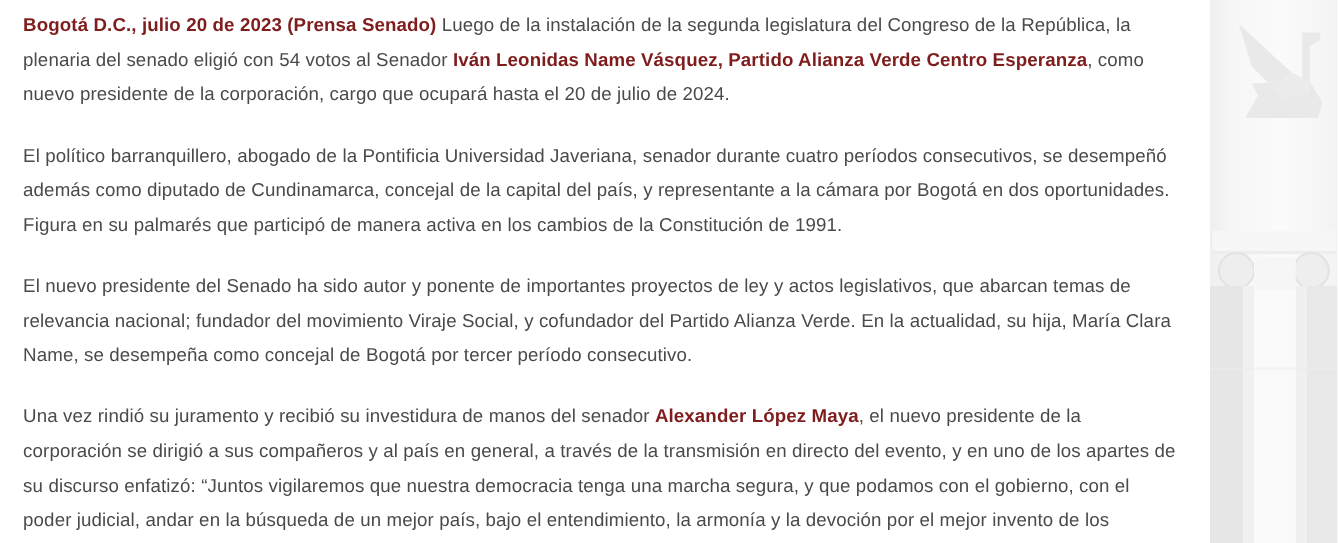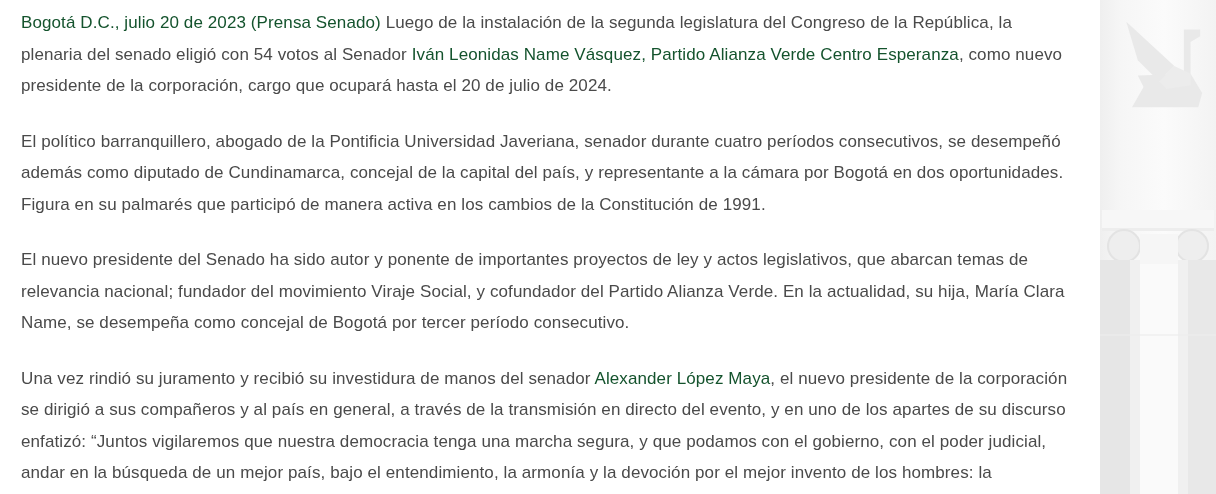--- a/index.html
+++ b/index.html
@@ -22,21 +22,21 @@
     left: 21px;
     top: 7px;
     width: 1048px;
     font-size: 17px;
     line-height: 31.5px;
     color: #4a4a4a;
     letter-spacing: 0.1px;
     text-align: left;
   }
   .article p { margin: 0 0 24px 0; }
-  .article strong { font-weight: normal; color: #14532d; }
+  .article strong { font-weight: bold; color: #7f1d1d; }
   
   .watermark-strip {
     position: absolute;
     top: 0;
     right: 0;
     width: 116px;
     height: 494px;
     background: linear-gradient(90deg, #efefef 0%, #f6f6f6 18%, #fbfbfb 55%, #f3f3f3 100%);
     overflow: hidden;
   }

